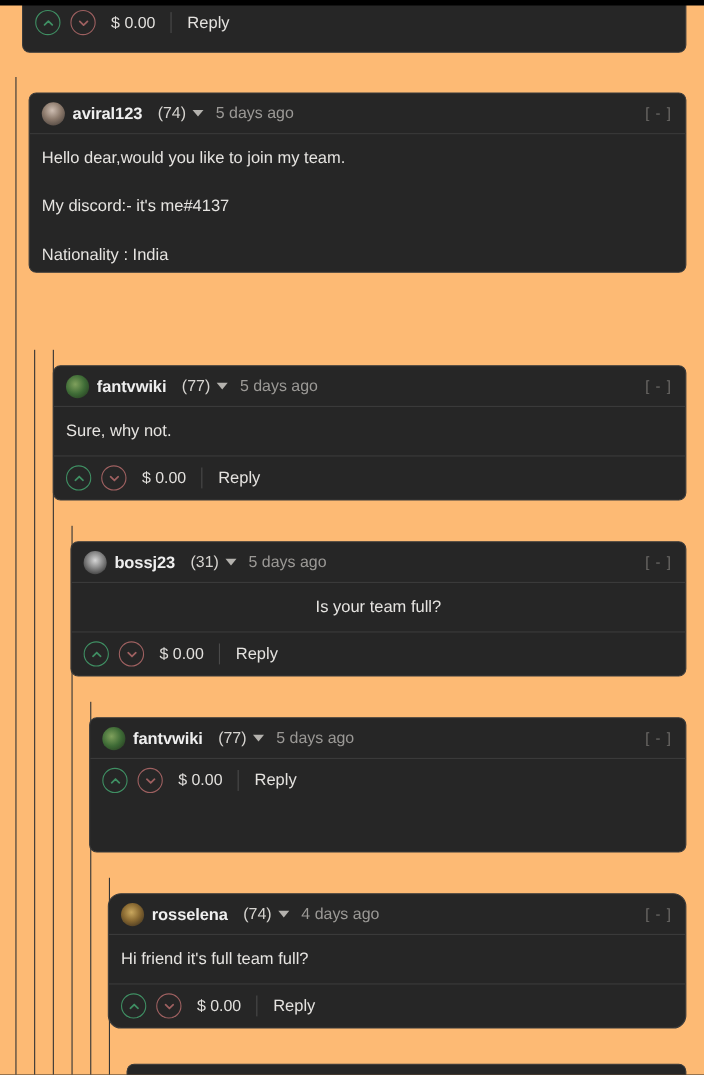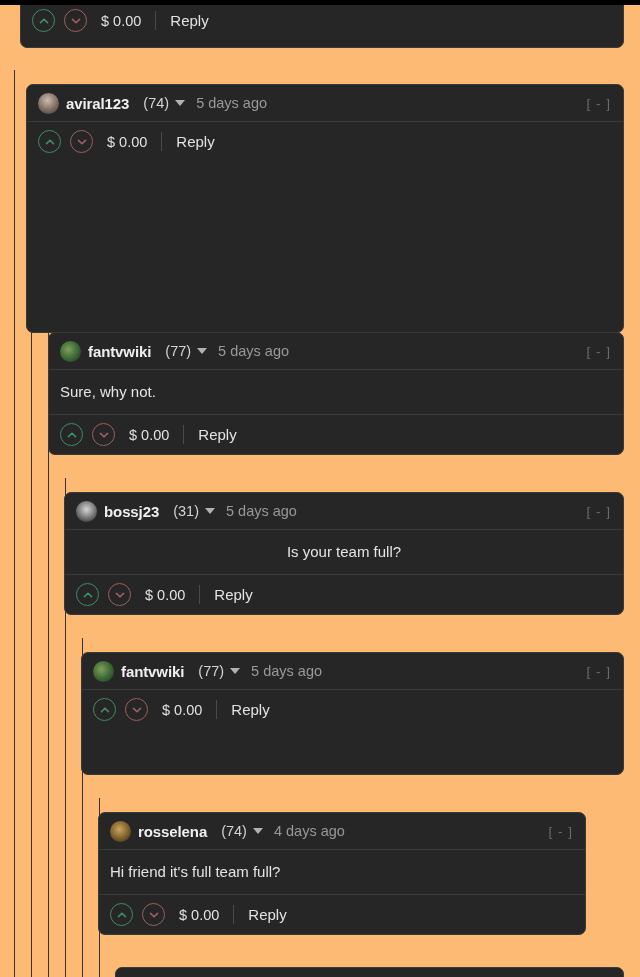--- a/index.html
+++ b/index.html
@@ -183,29 +183,34 @@
         <svg width="12" height="12" viewBox="0 0 12 12">
           <path d="M2.5 4.4 L6 7.8 L9.5 4.4" fill="none" stroke="#9e6060" stroke-width="1.6" stroke-linecap="round" stroke-linejoin="round"></path>
         </svg>
       </div>
       <span class="payout">$ 0.00</span>
       <span class="sep"></span>
       <span class="reply">Reply</span>
     </div>
   </div>
 
-  <div class="card" style="left:26px; top:84px; width:598px; height:249px;">
+  <div class="card" style="left:26px; top:84px; width:598px; height:164px;">
     <div class="card-head">
       <div class="avatar av-aviral"></div>
       <span class="uname">aviral123</span>
       <span class="rep">(74)</span>
       <span class="caret"></span>
       <span class="ts">5 days ago</span>
       <span class="collapse">[ - ]</span>
     </div>
+    <div class="card-body">
+      <p>Hello dear,would you like to join my team.</p>
+      <p>My discord:- it's me#4137</p>
+      <p>Nationality : India</p>
+    </div>
     <div class="card-foot">
       <div class="vote up">
         <svg width="12" height="12" viewBox="0 0 12 12">
           <path d="M2.5 7.6 L6 4.2 L9.5 7.6" fill="none" stroke="#3f8f63" stroke-width="1.6" stroke-linecap="round" stroke-linejoin="round"></path>
         </svg>
       </div>
       <div class="vote down">
         <svg width="12" height="12" viewBox="0 0 12 12">
           <path d="M2.5 4.4 L6 7.8 L9.5 4.4" fill="none" stroke="#9e6060" stroke-width="1.6" stroke-linecap="round" stroke-linejoin="round"></path>
         </svg>
@@ -293,21 +298,21 @@
         <svg width="12" height="12" viewBox="0 0 12 12">
           <path d="M2.5 4.4 L6 7.8 L9.5 4.4" fill="none" stroke="#9e6060" stroke-width="1.6" stroke-linecap="round" stroke-linejoin="round"></path>
         </svg>
       </div>
       <span class="payout">$ 0.00</span>
       <span class="sep"></span>
       <span class="reply">Reply</span>
     </div>
   </div>
 
-  <div class="card" style="left:98px; top:812px; width:488px; height:123px;">
+  <div class="card" style="left:98px; top:812px; width:526px; height:123px;border-radius:12px;">
     <div class="card-head">
       <div class="avatar av-rosselena"></div>
       <span class="uname">rosselena</span>
       <span class="rep">(74)</span>
       <span class="caret"></span>
       <span class="ts">4 days ago</span>
       <span class="collapse">[ - ]</span>
     </div>
     <div class="card-body">
       <p>Hi friend it's full team full?</p>

